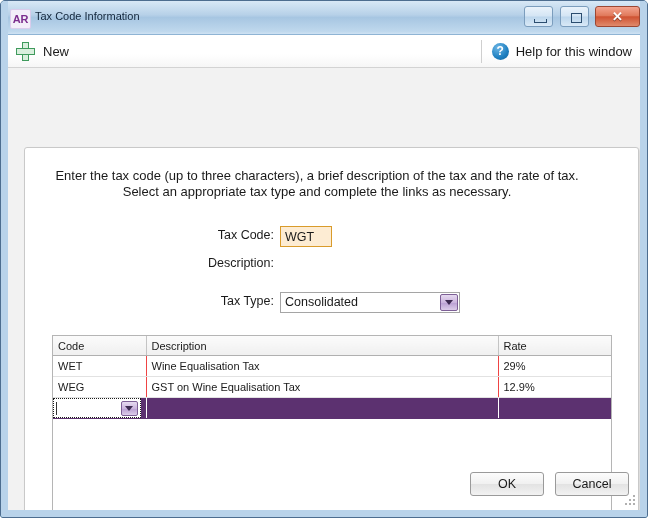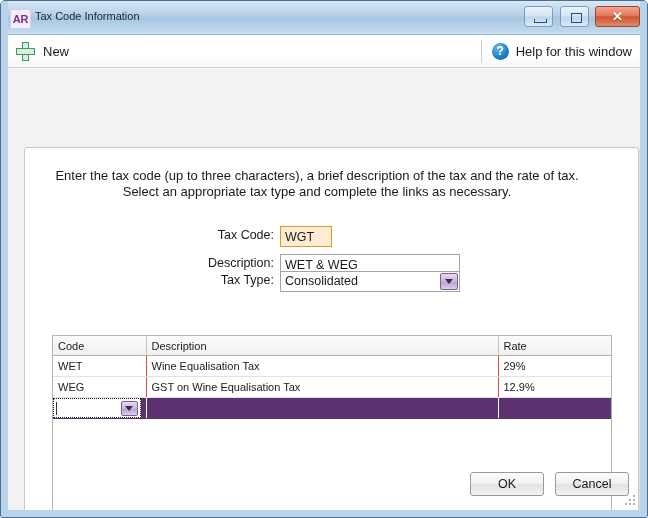--- a/index.html
+++ b/index.html
@@ -452,24 +452,23 @@
 
       <div class="intro">Enter the tax code (up to three characters), a brief description of the tax and the rate of tax. Select an appropriate tax type and complete the links as necessary.</div>
 
       <div class="form-row" style="top:78px;">
         <span class="f-label">Tax Code:</span>
         <input class="f-input required" value="WGT" style="">
       </div>
 
       <div class="form-row" style="top:106px;">
         <span class="f-label">Description:</span>
-        <input class="f-input wide" value="WET &amp; WEG" style="">
-      </div>
-
-      <div class="form-row" style="top:123px;text-decoration:underline;">
+      </div>
+
+      <div class="form-row" style="top:144px;text-decoration:underline;">
         <span class="f-label">Tax Type:</span>
         <div class="combo">
           <span class="combo-text">Consolidated</span>
           <span class="combo-btn"></span>
         </div>
       </div>
 
       <div class="grid">
         <table>
           <colgroup>

